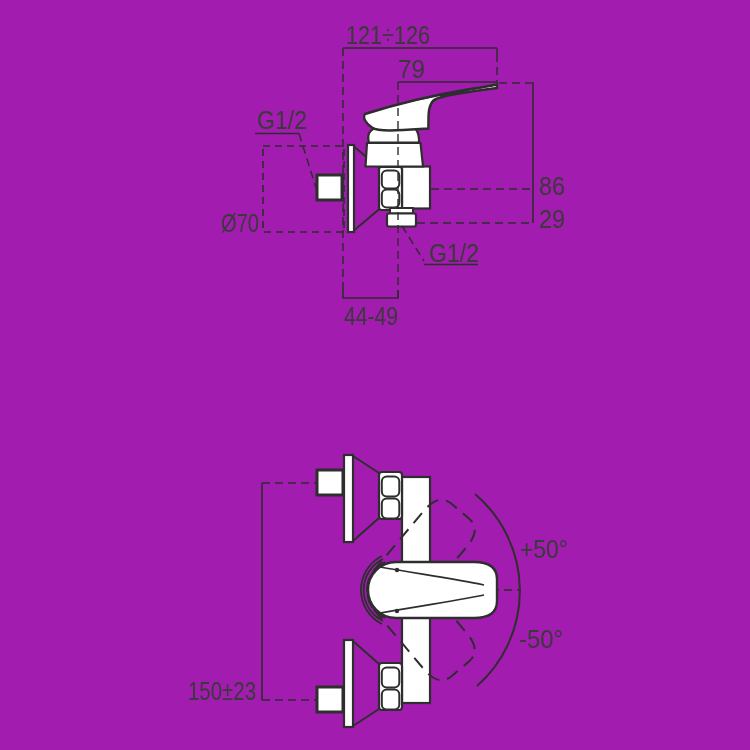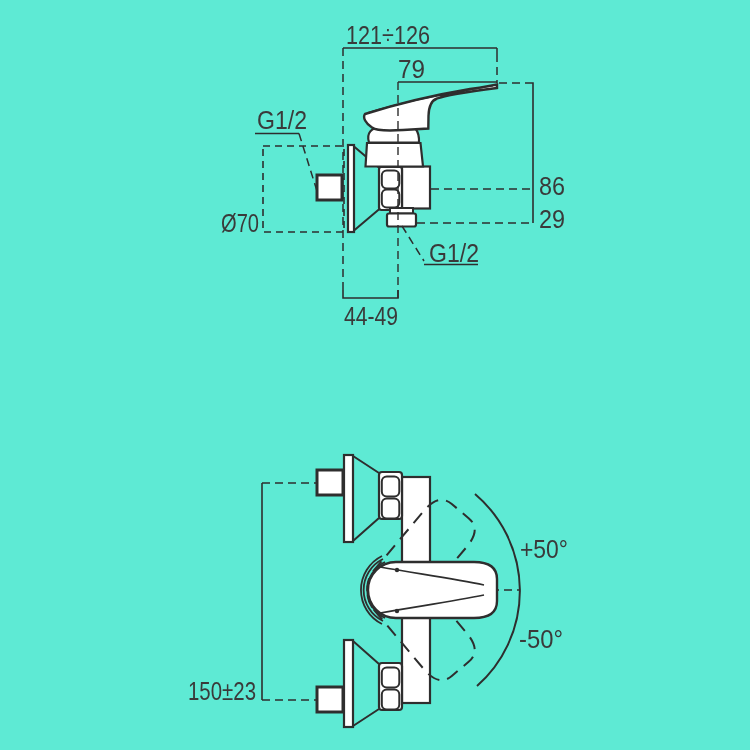--- a/index.html
+++ b/index.html
@@ -1,16 +1,16 @@
 <!DOCTYPE html>
 <html><head>
 <meta charset="utf-8">
 <style>
   html,body{margin:0;padding:0;background:#ffffff;}
-  .page{position:relative;width:750px;height:750px;background:#5eead4;overflow:hidden;}
+  .page{position:relative;width:750px;height:750px;background:#a21caf;overflow:hidden;}
   svg{position:absolute;left:0;top:0;}
   .lbl{
     font-family:"Liberation Sans", sans-serif;
     font-size:26px;
     fill:#3a3a3a;
   }
   .ln   {stroke:#2e2e2e;fill:none;}
   .fillw{fill:#ffffff;stroke:#2e2e2e;}
   .dash {stroke-dasharray:8 5;}
   .dash2{stroke-dasharray:7 5;}

